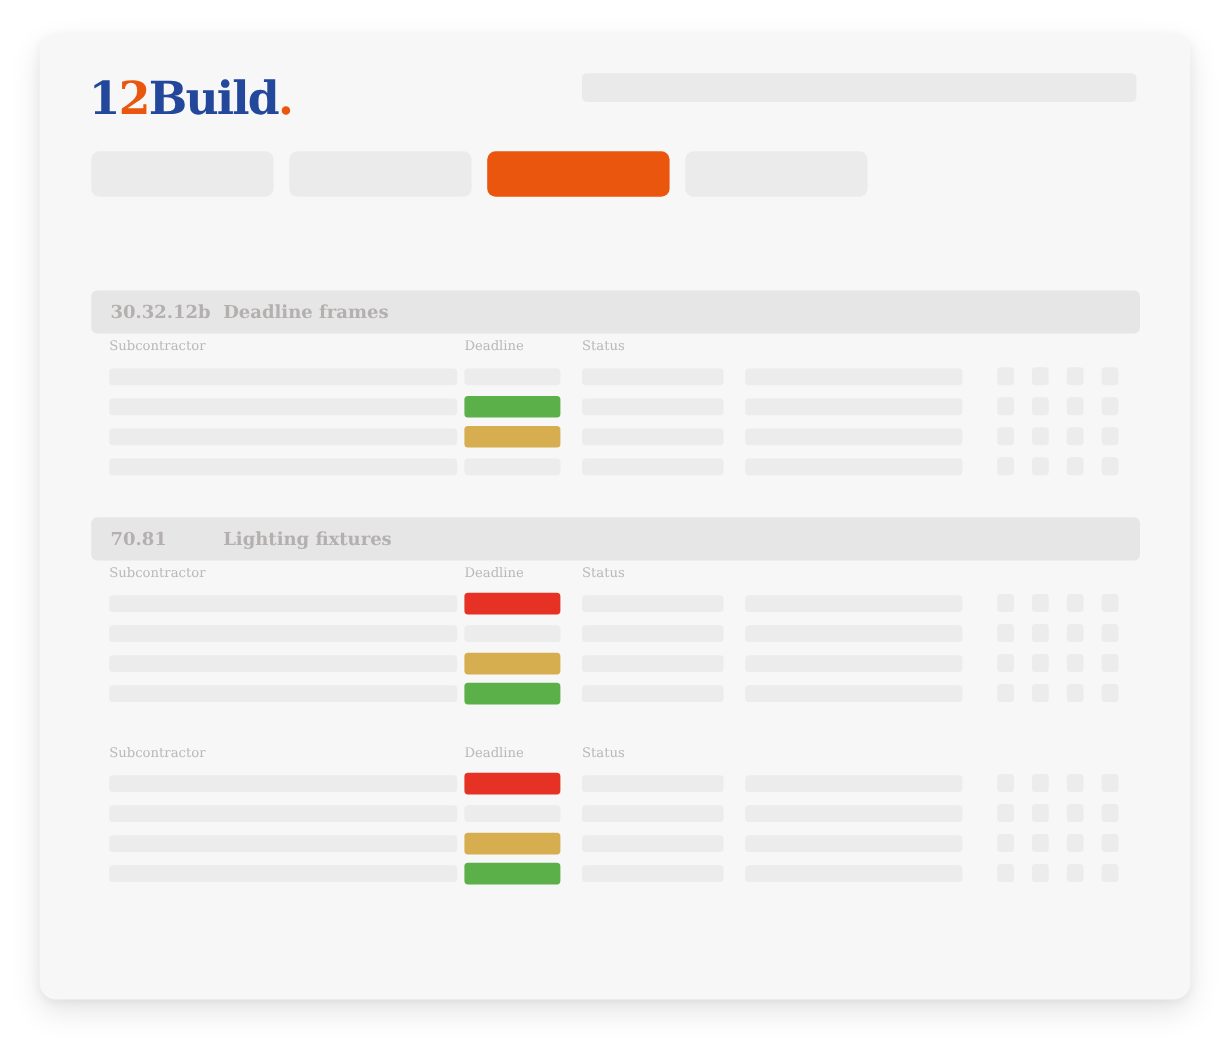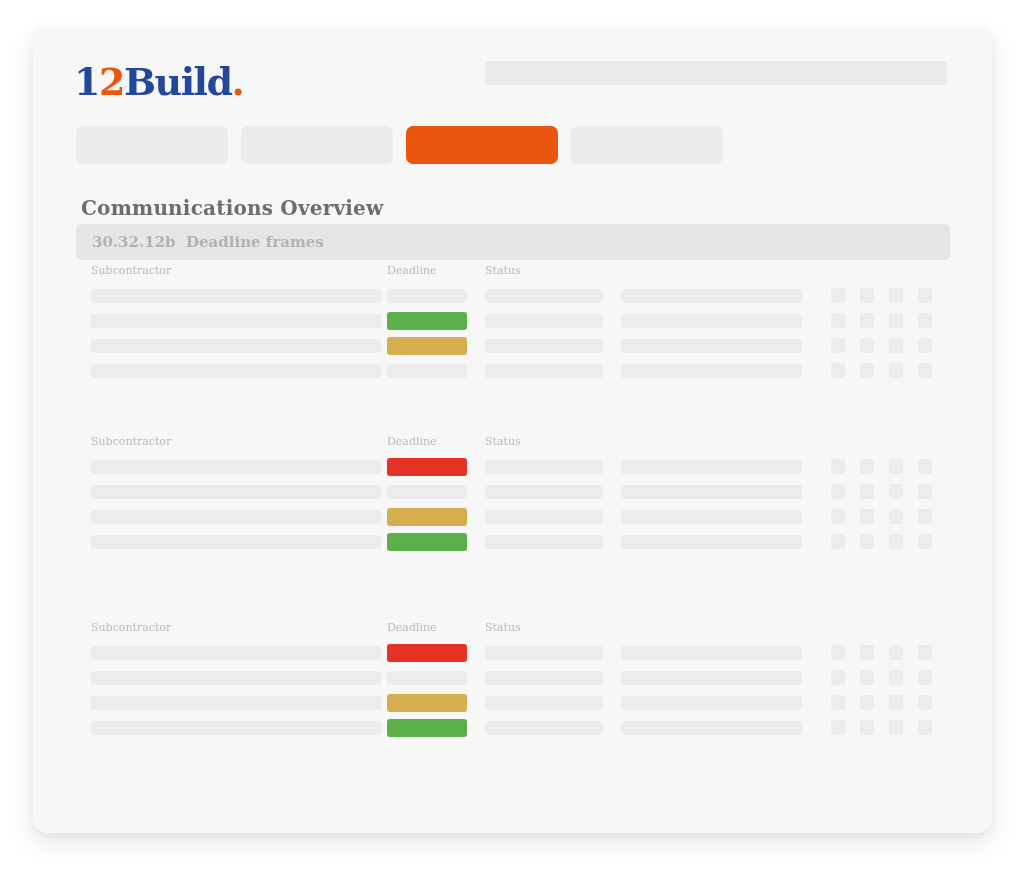--- a/index.html
+++ b/index.html
@@ -109,21 +109,21 @@
     position: absolute;
     left: 0;
     top: 0;
     width: 100%;
   }
   .section {
     position: absolute;
     left: 43px;
     width: 874px;
   }
-  .section-1 { top: 196px; }
+  .section-1 { top: 214px; }
   .section-2 { top: 403px; }
   .section-3 { top: 589px; }
 
   .section-head {
     height: 36px;
     background: #e6e6e6;
     border-radius: 5px;
     display: flex;
     align-items: center;
     font-family: "DejaVu Serif", "Liberation Serif", serif;
@@ -219,21 +219,20 @@
       <div class="search-placeholder"></div>
     </div>
 
     <div class="nav-row">
       <div class="nav-pill nav-pill-1"></div>
       <div class="nav-pill nav-pill-2"></div>
       <div class="nav-pill nav-pill-3 is-active"></div>
       <div class="nav-pill nav-pill-4"></div>
     </div>
 
-    <div class="page-title">Communications Overview</div>
 
     <div class="sections">
 
       <div class="section section-1">
         <div class="section-head">
           <span class="section-code">30.32.12b</span>
           <span class="section-name">Deadline frames</span>
         </div>
         <div class="table">
           <div class="col-headers">
@@ -290,20 +289,24 @@
               <div class="action-box action-box-0"></div>
               <div class="action-box action-box-1"></div>
               <div class="action-box action-box-2"></div>
               <div class="action-box action-box-3"></div>
             </div>
           </div>
         </div>
       </div>
 
       <div class="section section-2">
+        <div class="section-head">
+          <span class="section-code">70.81</span>
+          <span class="section-name">Lighting fixtures</span>
+        </div>
         <div class="table">
           <div class="col-headers">
             <span class="col-head col-head-sub">Subcontractor</span>
             <span class="col-head col-head-dead">Deadline</span>
             <span class="col-head col-head-status">Status</span>
           </div>
 
           <div class="row">
             <div class="cell cell-sub"></div>
             <div class="cell cell-dead state-red"></div>

